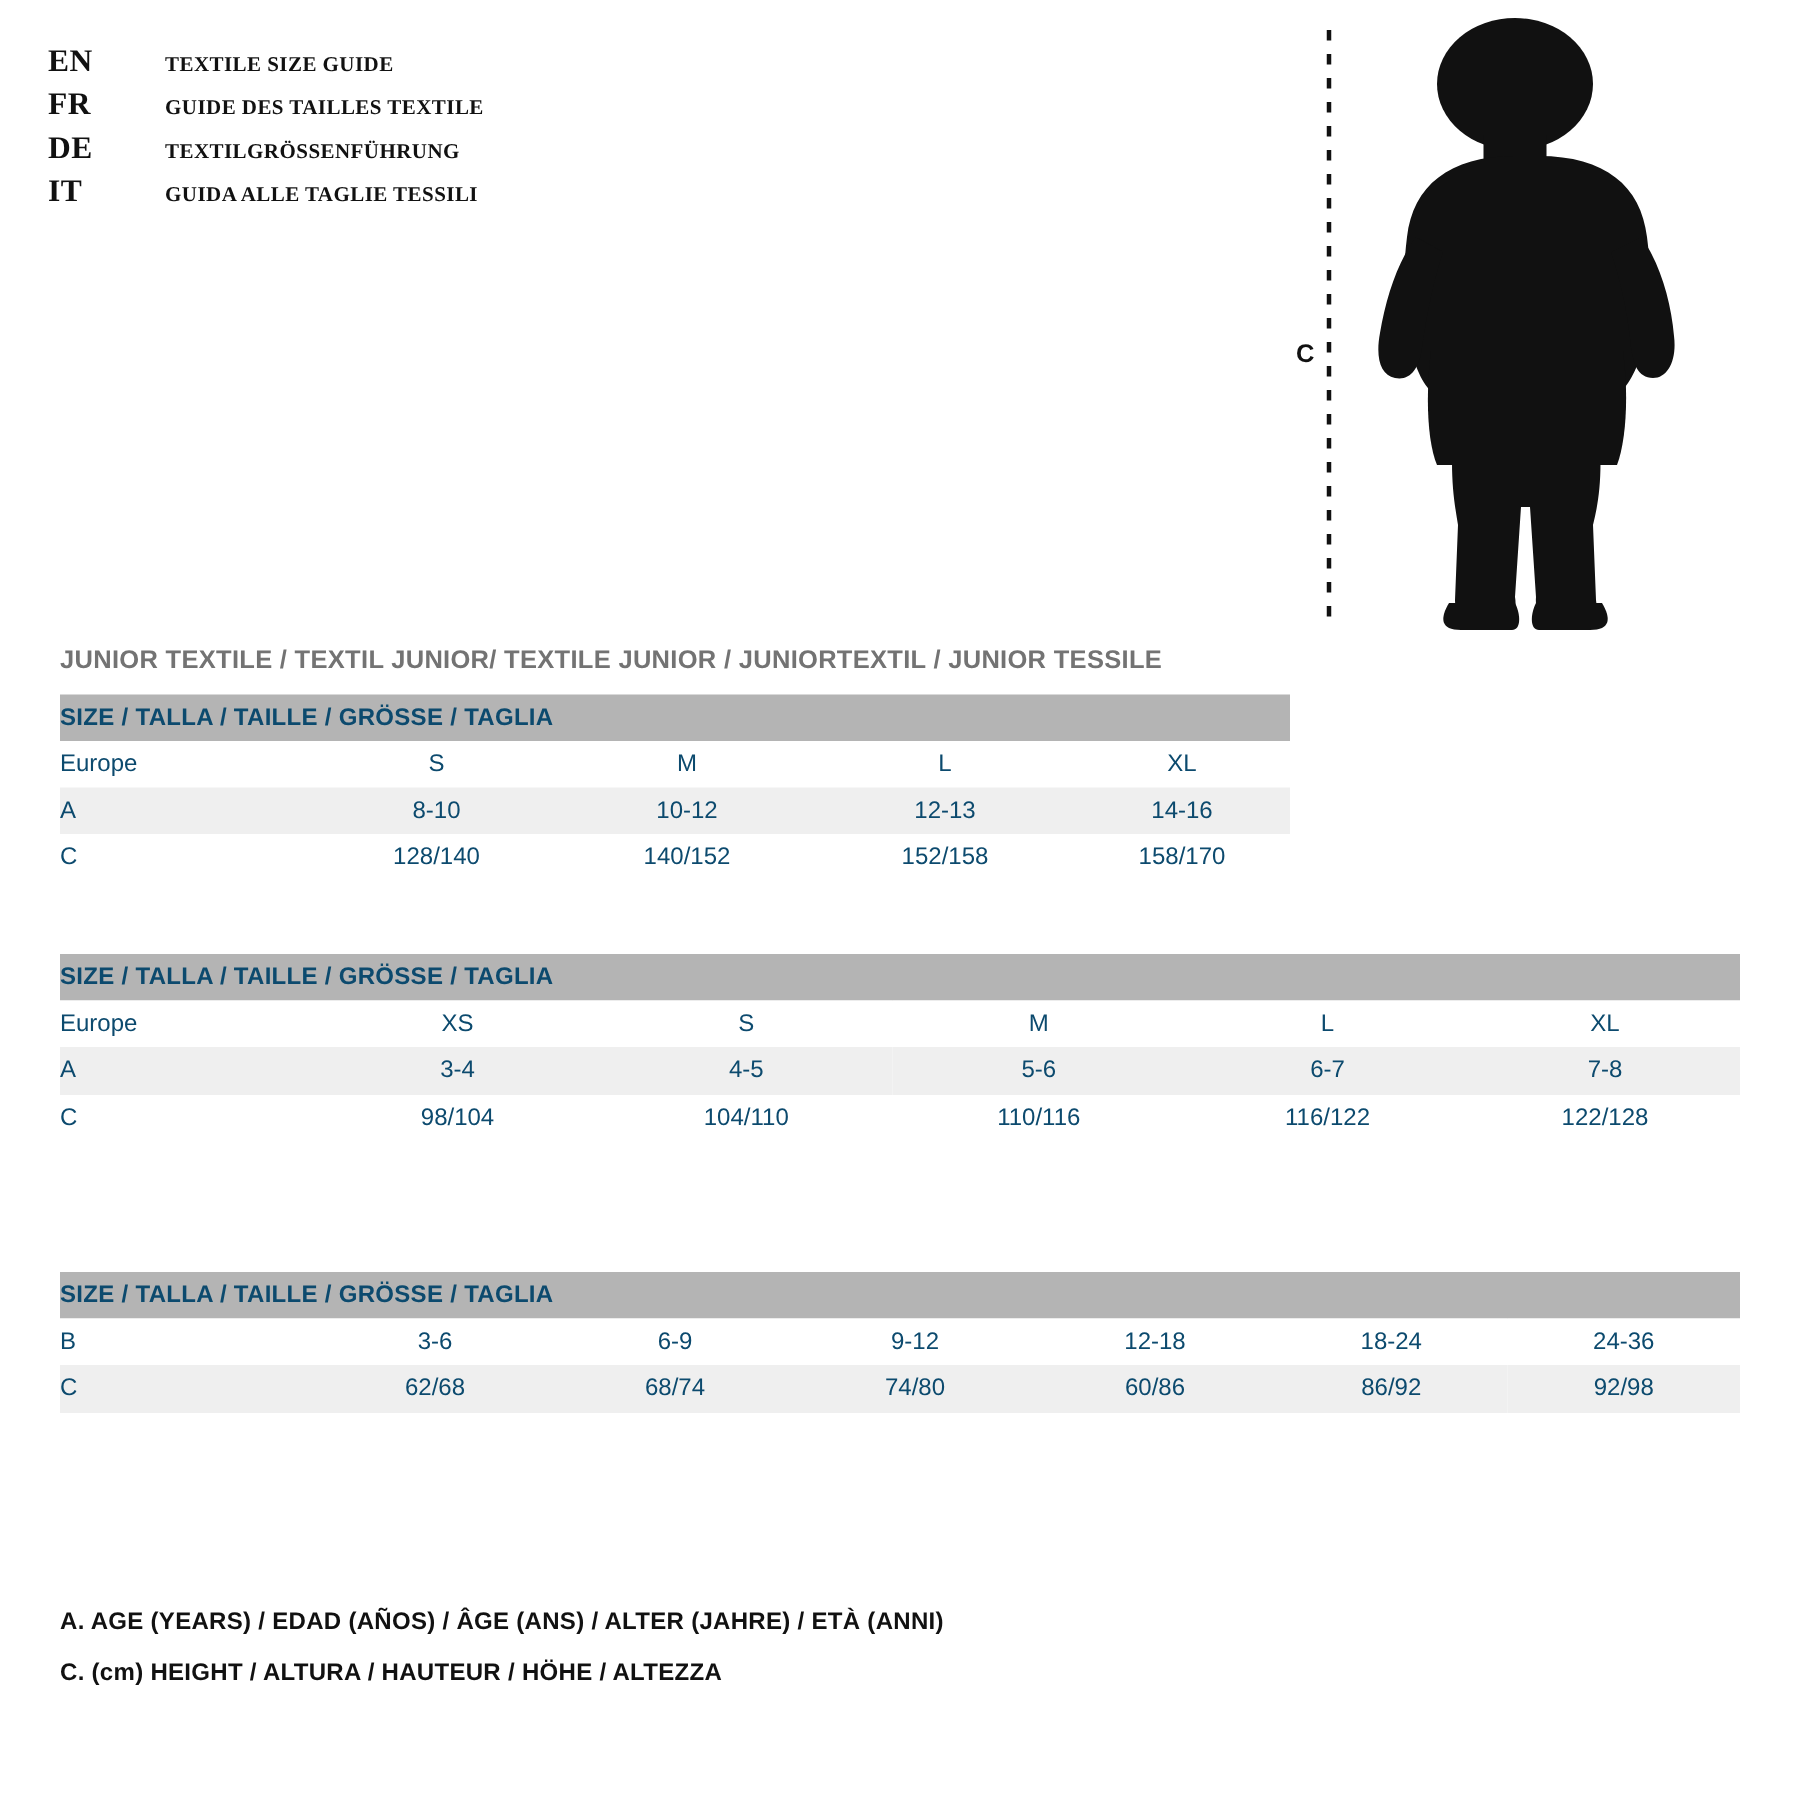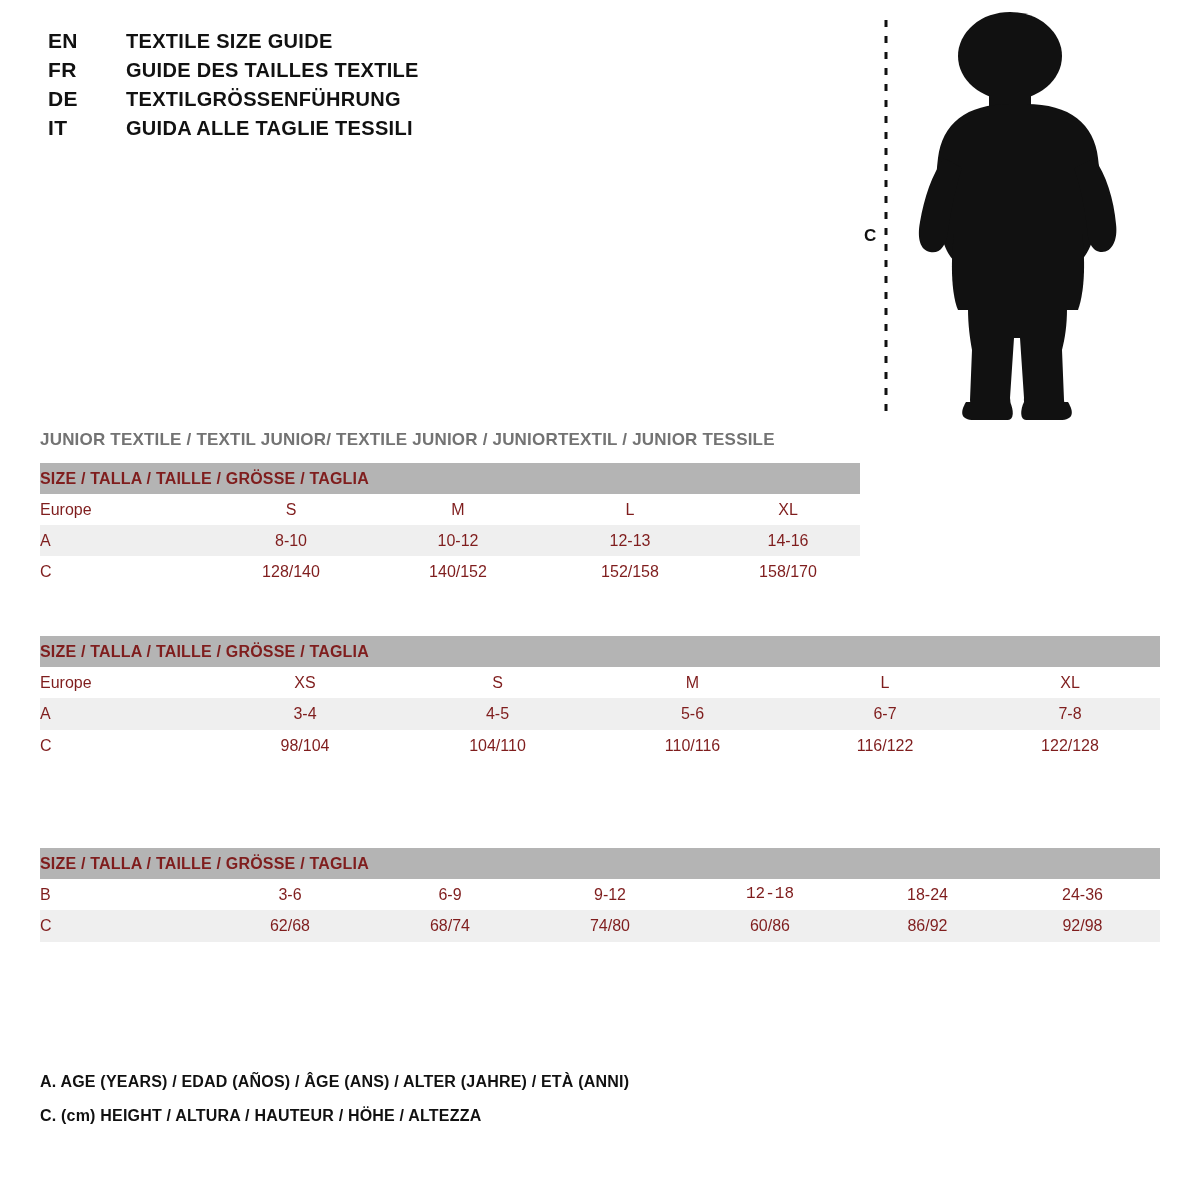--- a/index.html
+++ b/index.html
@@ -20,40 +20,41 @@
     position: relative;
     width: 1200px;
     height: 1200px;
     box-sizing: border-box;
     padding: 32px 40px 0 40px;
   }
 
   
   .header {
     position: absolute;
-    left: 48px;
+    left: 32px;
     top: 30px;
     width: 620px;
+    font-family: Liberation Serif, serif;
   }
   .lang-row {
     display: flex;
     align-items: baseline;
     line-height: 1.0;
     margin-bottom: 8px;
   }
   .lang-code {
     width: 78px;
     flex: 0 0 78px;
     font-size: 21px;
     font-weight: 700;
     letter-spacing: 0.3px;
     color: #111;
   }
   .lang-title {
-    font-size: 20px;
+    font-size: 14px;
     font-weight: 700;
     letter-spacing: 0.3px;
     color: #111;
     text-transform: uppercase;
   }
 
   
   .figure {
     position: absolute;
     right: 42px;
@@ -82,21 +83,21 @@
     font-weight: 700;
     letter-spacing: 0.2px;
     color: #737373;
     margin-bottom: 10px;
     line-height: 1.45;
   }
 
   table.size-table {
     border-collapse: collapse;
     font-size: 16px;
-    color: #7f1d1d;
+    color: #0c4a6e;
   }
   table.size-table td {
     padding: 6px 0 6px 0;
     line-height: 1.2;
     white-space: nowrap;
   }
   .band {
     background: #b4b4b4;
     font-weight: 700;
     letter-spacing: 0.2px;
@@ -278,21 +279,21 @@
     <table class="size-table" style="width: 1120px;">
       <tbody>
           <tr class="band">
         <td colspan="7">SIZE / TALLA / TAILLE / GRÖSSE / TAGLIA</td>
       </tr>
       <tr class="row-white">
         <td class="rowhead" style="width:170px;">B</td>
         <td class="cell" style="width:160px;">3-6</td>
         <td class="cell" style="width:160px;">6-9</td>
         <td class="cell" style="width:160px;">9-12</td>
-        <td class="cell" style="width:160px;font-family:Liberation Mono, monospace;">12-18</td>
+        <td class="cell" style="width:160px;">12-18</td>
         <td class="cell" style="width:155px;">18-24</td>
         <td class="cell" style="width:155px;">24-36</td>
       </tr>
       <tr class="row-grey">
         <td class="rowhead">C</td>
         <td class="cell">62/68</td>
         <td class="cell">68/74</td>
         <td class="cell">74/80</td>
         <td class="cell">60/86</td>
         <td class="cell">86/92</td>

